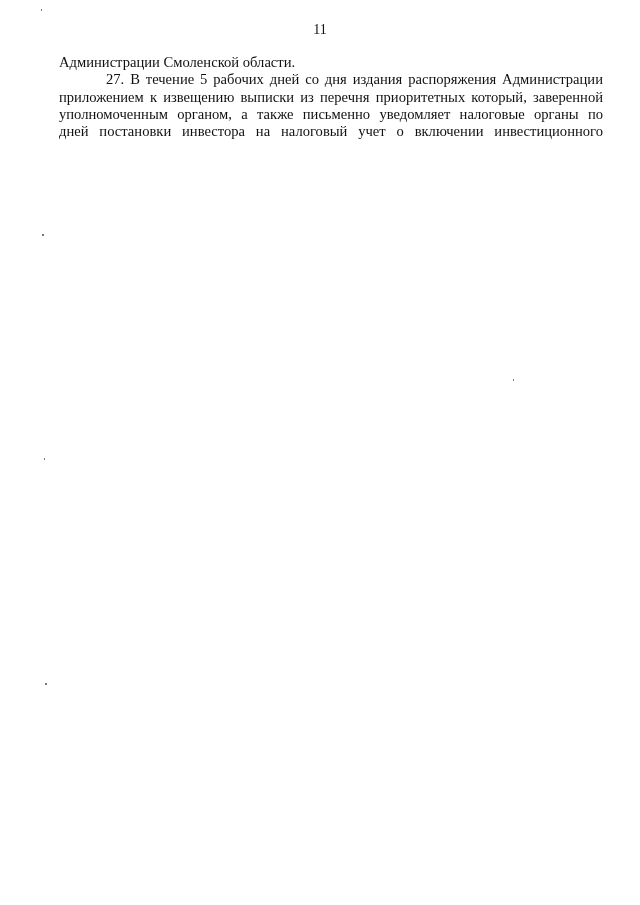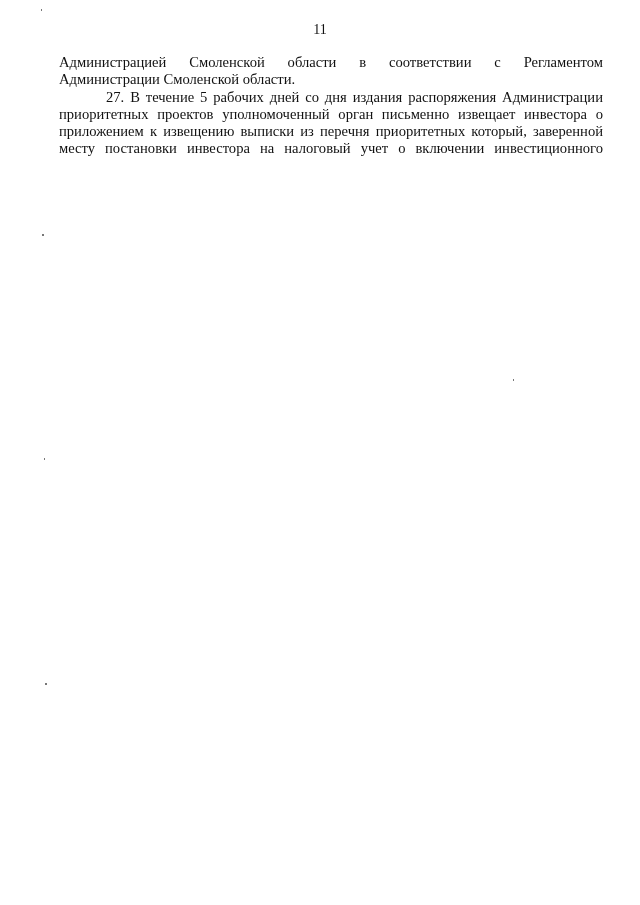--- a/index.html
+++ b/index.html
@@ -57,22 +57,21 @@
 <div class="mark" style="left:41px;top:9px;width:1px;height:2px;"></div>
 <div class="mark" style="left:42px;top:234px;width:2px;height:2px;"></div>
 <div class="mark" style="left:513px;top:379px;width:1px;height:2px;"></div>
 <div class="mark" style="left:44px;top:458px;width:1px;height:2px;"></div>
 <div class="mark" style="left:45px;top:683px;width:2px;height:2px;"></div>
 
 <div class="page-number">11</div>
 
 <div class="content">
   <p class="para">
-    <span class="line">Администрацией Смоленской области в соответствии с Регламентом</span>
     <span class="line last">Администрации Смоленской области.</span>
   </p>
   <p class="para">
     <span class="line" style="padding-left:47px;">27. В течение 5 рабочих дней со дня издания распоряжения Администрации</span>
-    <span class="line">приоритетных проектов уполномоченный орган письменно извещает инвестора о</span>
     <span class="line">приложением к извещению выписки из перечня приоритетных который, заверенной</span>
-    <span class="line">месту постановки инвестора на налоговый учет о включении инвестиционного</span>
+    <span class="line">уполномоченным органом, а также письменно уведомляет налоговые органы по</span>
+    <span class="line">дней постановки инвестора на налоговый учет о включении инвестиционного</span>
   </p>
 </div>
 
 </body></html>

